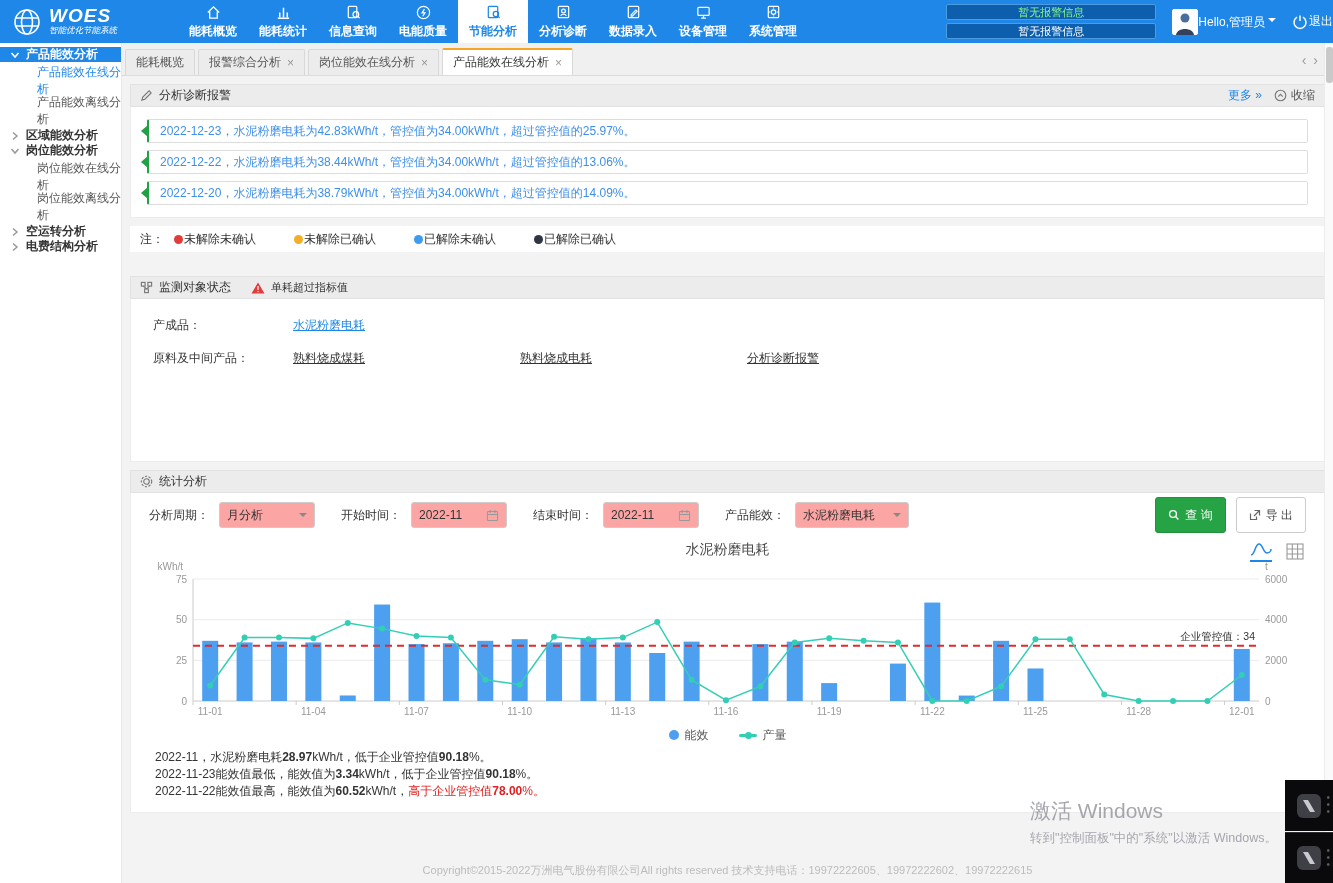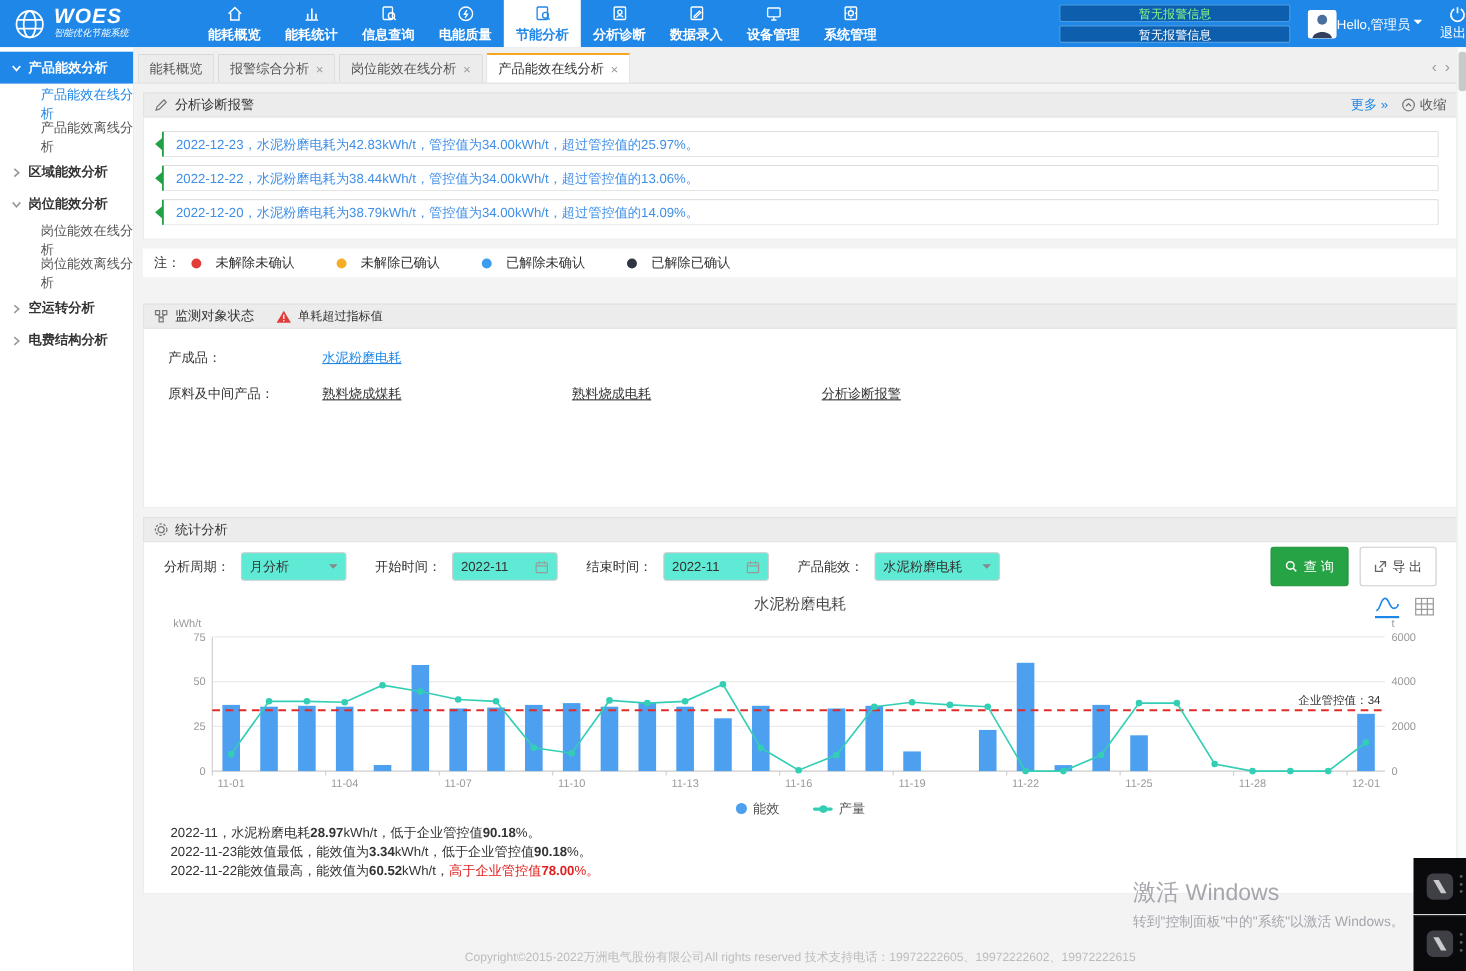--- a/index.html
+++ b/index.html
@@ -21,28 +21,28 @@
 .nav-item.active{background:#fff;color:#1e87e8}
 .top-right{margin-left:auto;display:flex;align-items:center;gap:16px;}
 .banners{display:flex;flex-direction:column;gap:3px}
 .banner{width:210px;height:16px;background:#0d5fae;border:1px solid #4d9ce0;border-radius:2px;display:flex;align-items:center;justify-content:center;font-size:11px;cursor:pointer}
 .banner.green{color:#86f886}
 .banner.white{color:#fff}
 .user{display:flex;flex-direction:row;align-items:center;cursor:pointer}
 .avatar{width:26px;height:26px;background:#fff;border-radius:3px;overflow:hidden}
 .greeting{font-size:12px;margin-top:1px;white-space:nowrap}
 .caret-down{display:inline-block;width:0;height:0;border:4px solid transparent;border-top-color:#fff;margin-left:3px;vertical-align:middle}
-.logout{display:flex;flex-direction:column;align-items:flex-end;cursor:pointer;gap:1px}
+.logout{display:flex;flex-direction:row;align-items:center;cursor:pointer;gap:1px}
 .logout svg{width:16px;height:16px}
 .logout-label{font-size:12px}
 
 
 .body-row{display:flex;height:840px}
 aside{width:122px;background:#fff;border-right:1px solid #e8e8e8;padding-top:4px}
-.side-item{display:flex;align-items:center;height:29px;cursor:pointer;font-size:12px;color:#333}
+.side-item{display:flex;align-items:center;height:15px;cursor:pointer;font-size:12px;color:#333}
 .side-item .chev{width:10px;height:10px;margin:0 6px 0 10px;flex:0 0 auto;color:#999}
 .side-item.lvl1{font-weight:bold}
 .side-item.lvl1.active{background:#1e87e8;color:#fff}
 .side-item.lvl1.active .chev{color:#fff}
 .side-item.lvl2{padding-left:37px;height:26px;margin:4px 0;color:#555;font-weight:normal}
 .side-item.lvl2.selected{color:#1e87e8}
 .grp{margin-top:6px}
 
 main{flex:1;background:#f3f3f3;position:relative;overflow:hidden}
 .tabbar{height:33px;background:#f0f0f0;border-bottom:1px solid #dcdcdc;display:flex;align-items:flex-end;padding-left:3px;gap:3px;position:relative}
@@ -60,38 +60,38 @@
 .ph-right{margin-left:auto;display:flex;align-items:center;gap:12px}
 .more-link{color:#1e87e8;cursor:pointer}
 .collapse-ctl{display:flex;align-items:center;gap:4px;color:#555;cursor:pointer}
 .collapse-ctl svg{width:13px;height:13px;color:#777}
 
 
 .alarm-body{padding:12px 16px 5px 16px}
 .alert-row{position:relative;height:24px;border:1px solid #ddd;border-left:2px solid #21a144;border-radius:2px;background:#fff;display:flex;align-items:center;padding-left:11px;margin-bottom:7px;color:#3f8fe8;cursor:pointer}
 .alert-row::before{content:"";position:absolute;left:-8px;top:50%;transform:translateY(-50%);border:6px solid transparent;border-right:7px solid #21a144;border-left:none}
 .note-row{background:#fff;height:26px;margin-top:7px;display:flex;align-items:center;gap:10px;padding-left:10px}
-.note-item{display:flex;align-items:center;gap:13px;margin-right:28px}
+.note-item{display:flex;align-items:center;gap:1px;margin-right:28px}
 .dot{width:9px;height:9px;border-radius:50%}
 .dot.r{background:#e23c39}.dot.y{background:#f6ad26}.dot.b{background:#3b9cf0}.dot.k{background:#2f3542}
 
 
 .monitor-body{padding:18px 4px 78px 22px}
 .m-row{margin-bottom:16px;display:flex;align-items:center}
 .m-label{display:inline-block;width:140px;color:#333}
 .m-link{display:inline-block;width:227px;text-decoration:underline;color:#333;cursor:pointer}
 .m-link.blue{color:#1e87e8}
 .warn-tri{width:14px;height:12px;margin-left:14px}
 .warn-label{color:#333;font-size:11px}
 
 
 .filter-row{height:44px;display:flex;align-items:center;padding:0 18px;gap:10px}
 .f-label{color:#333;white-space:nowrap;margin-left:16px}
 .f-label:first-child{margin-left:0}
-.box{height:26px;border:1px solid #ccc;border-radius:3px;background:#5eead4;display:flex;align-items:center;justify-content:space-between;padding:0 7px;cursor:pointer}
+.box{height:26px;border:1px solid #ccc;border-radius:3px;background:#fca5a5;display:flex;align-items:center;justify-content:space-between;padding:0 7px;cursor:pointer}
 .box .val{color:#333}
 .box .cap{width:0;height:0;border:4px solid transparent;border-top-color:#888;margin-top:4px}
 .box svg{width:13px;height:13px;color:#999}
 .w-sel{width:96px}.w-date{width:96px}.w-prod{width:114px}
 .btns{margin-left:auto;display:flex;gap:10px}
 .btn{height:36px;border-radius:3px;display:flex;align-items:center;justify-content:center;gap:5px;padding:0 12px;cursor:pointer;white-space:nowrap}
 .btn svg{width:12px;height:12px}
 .btn-green{background:#26a344;color:#fff;border:1px solid #21913c}
 .btn-plain{background:#fff;color:#444;border:1px solid #ccc}
 

